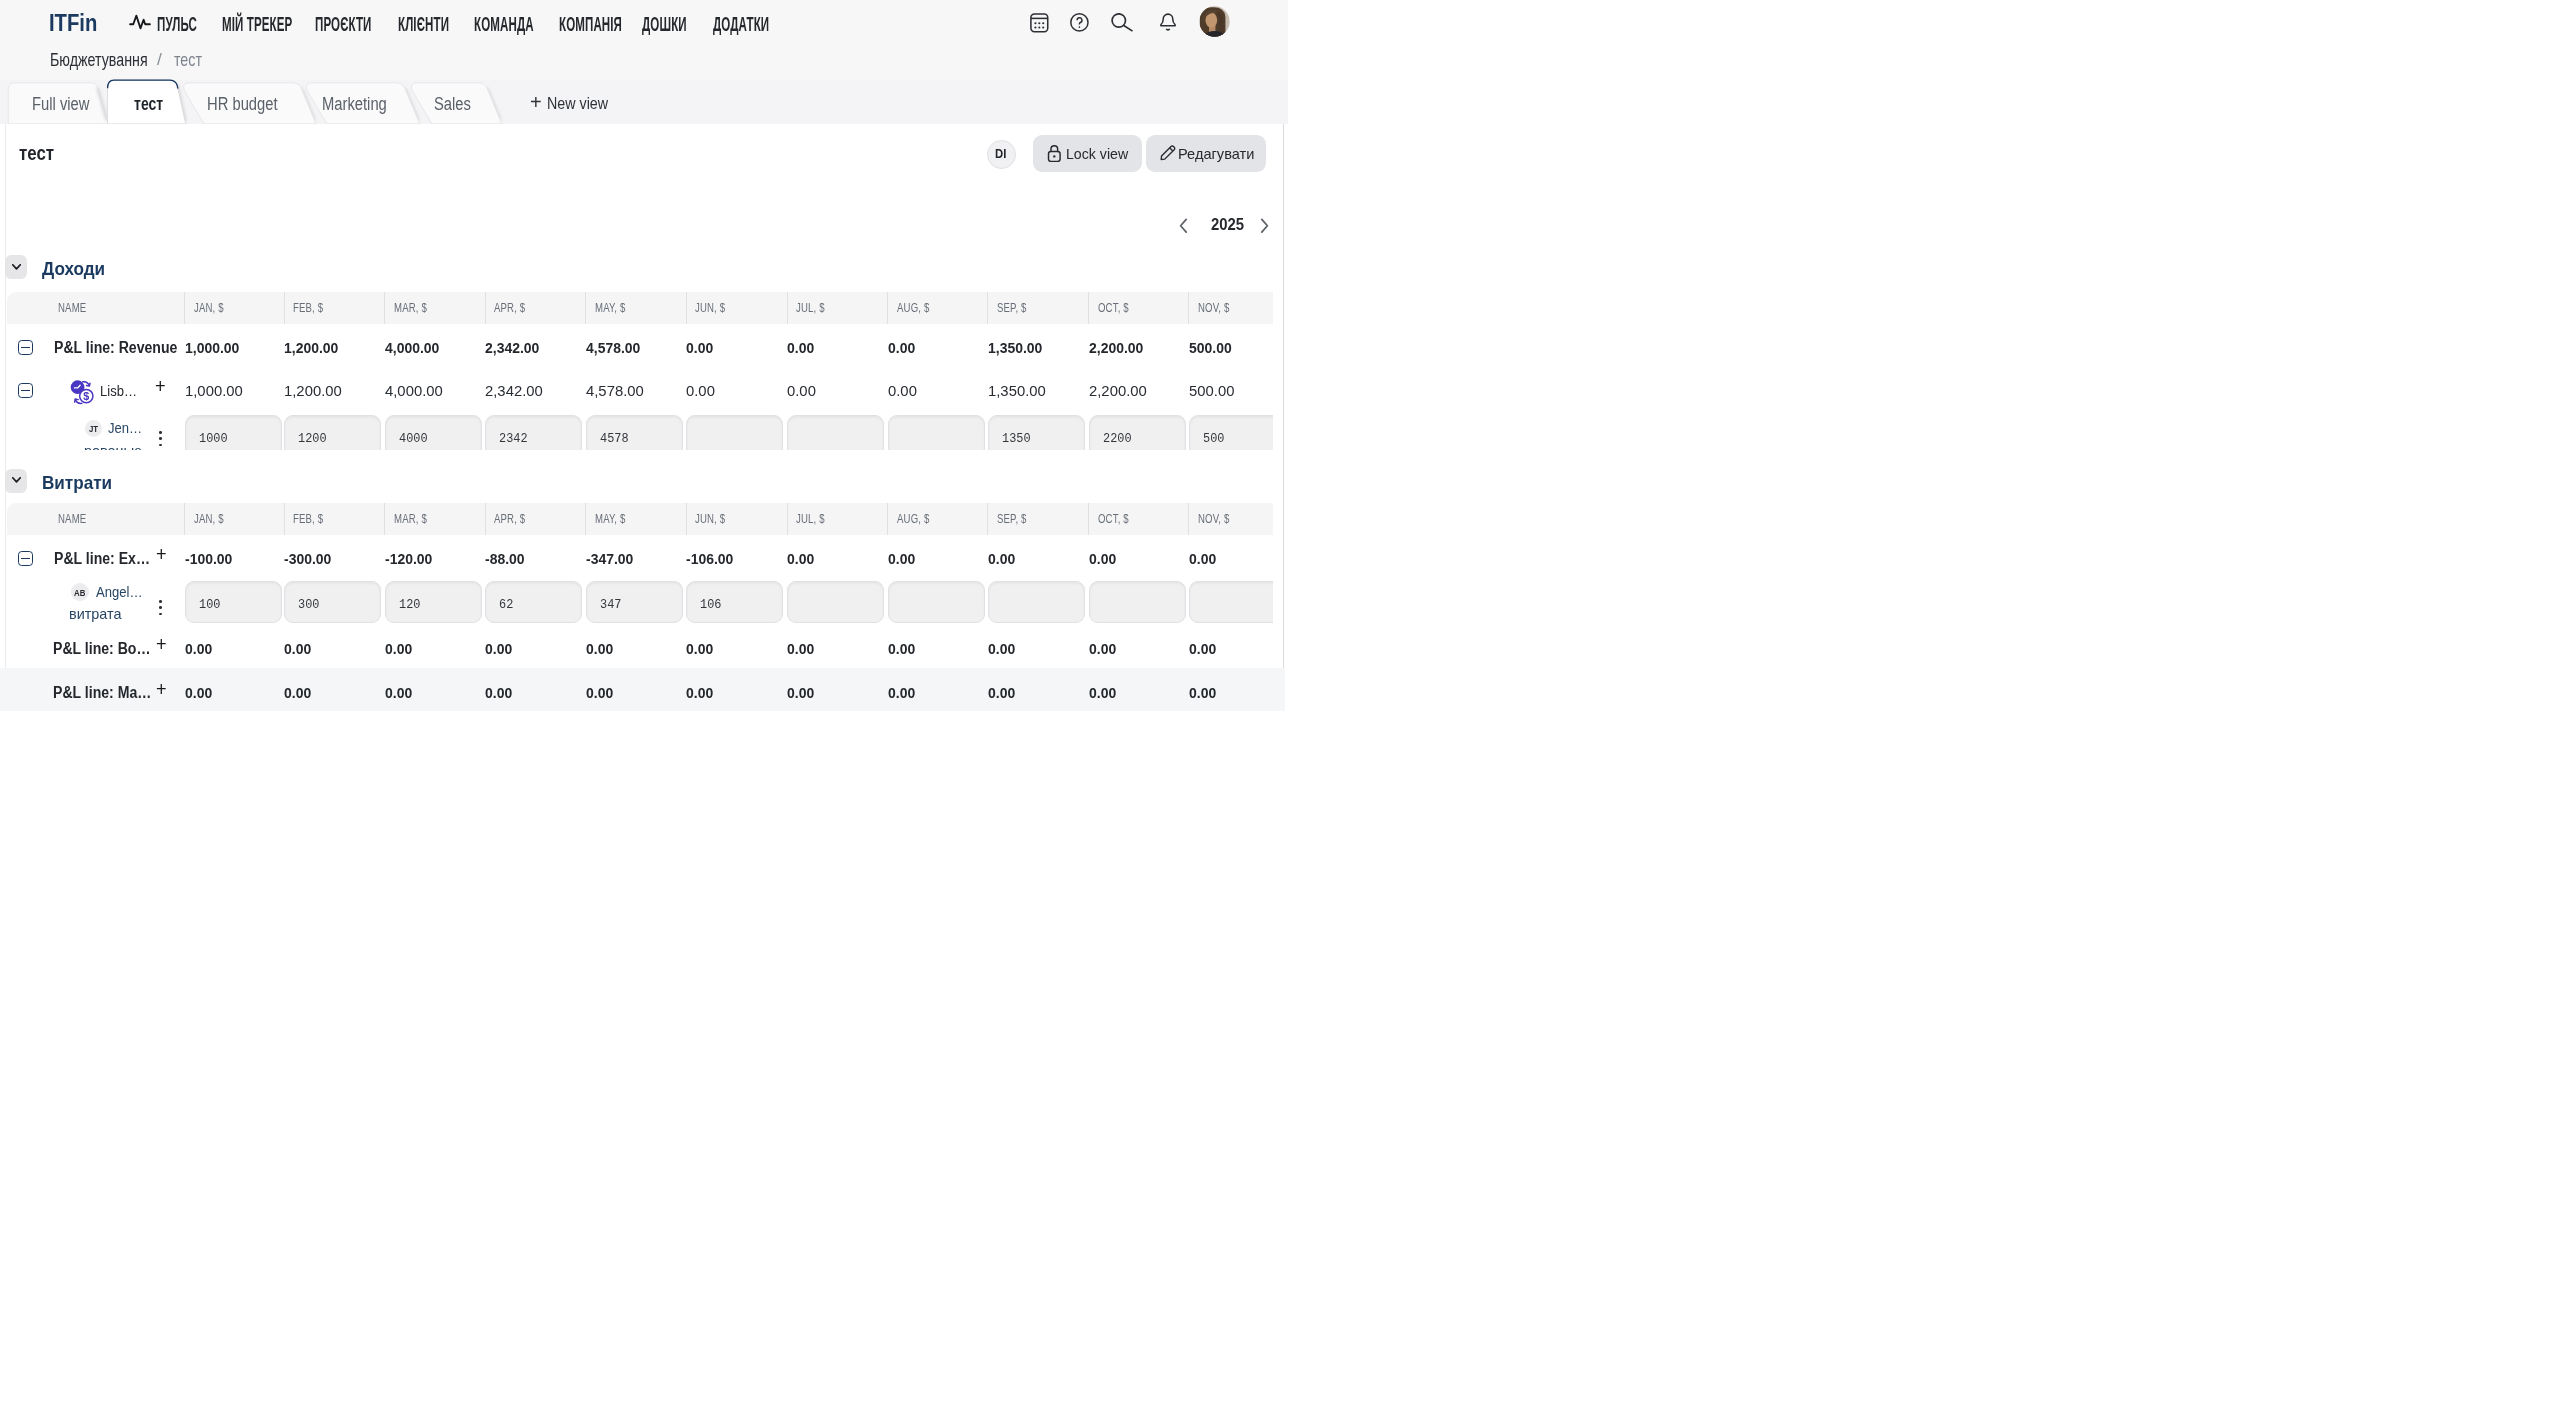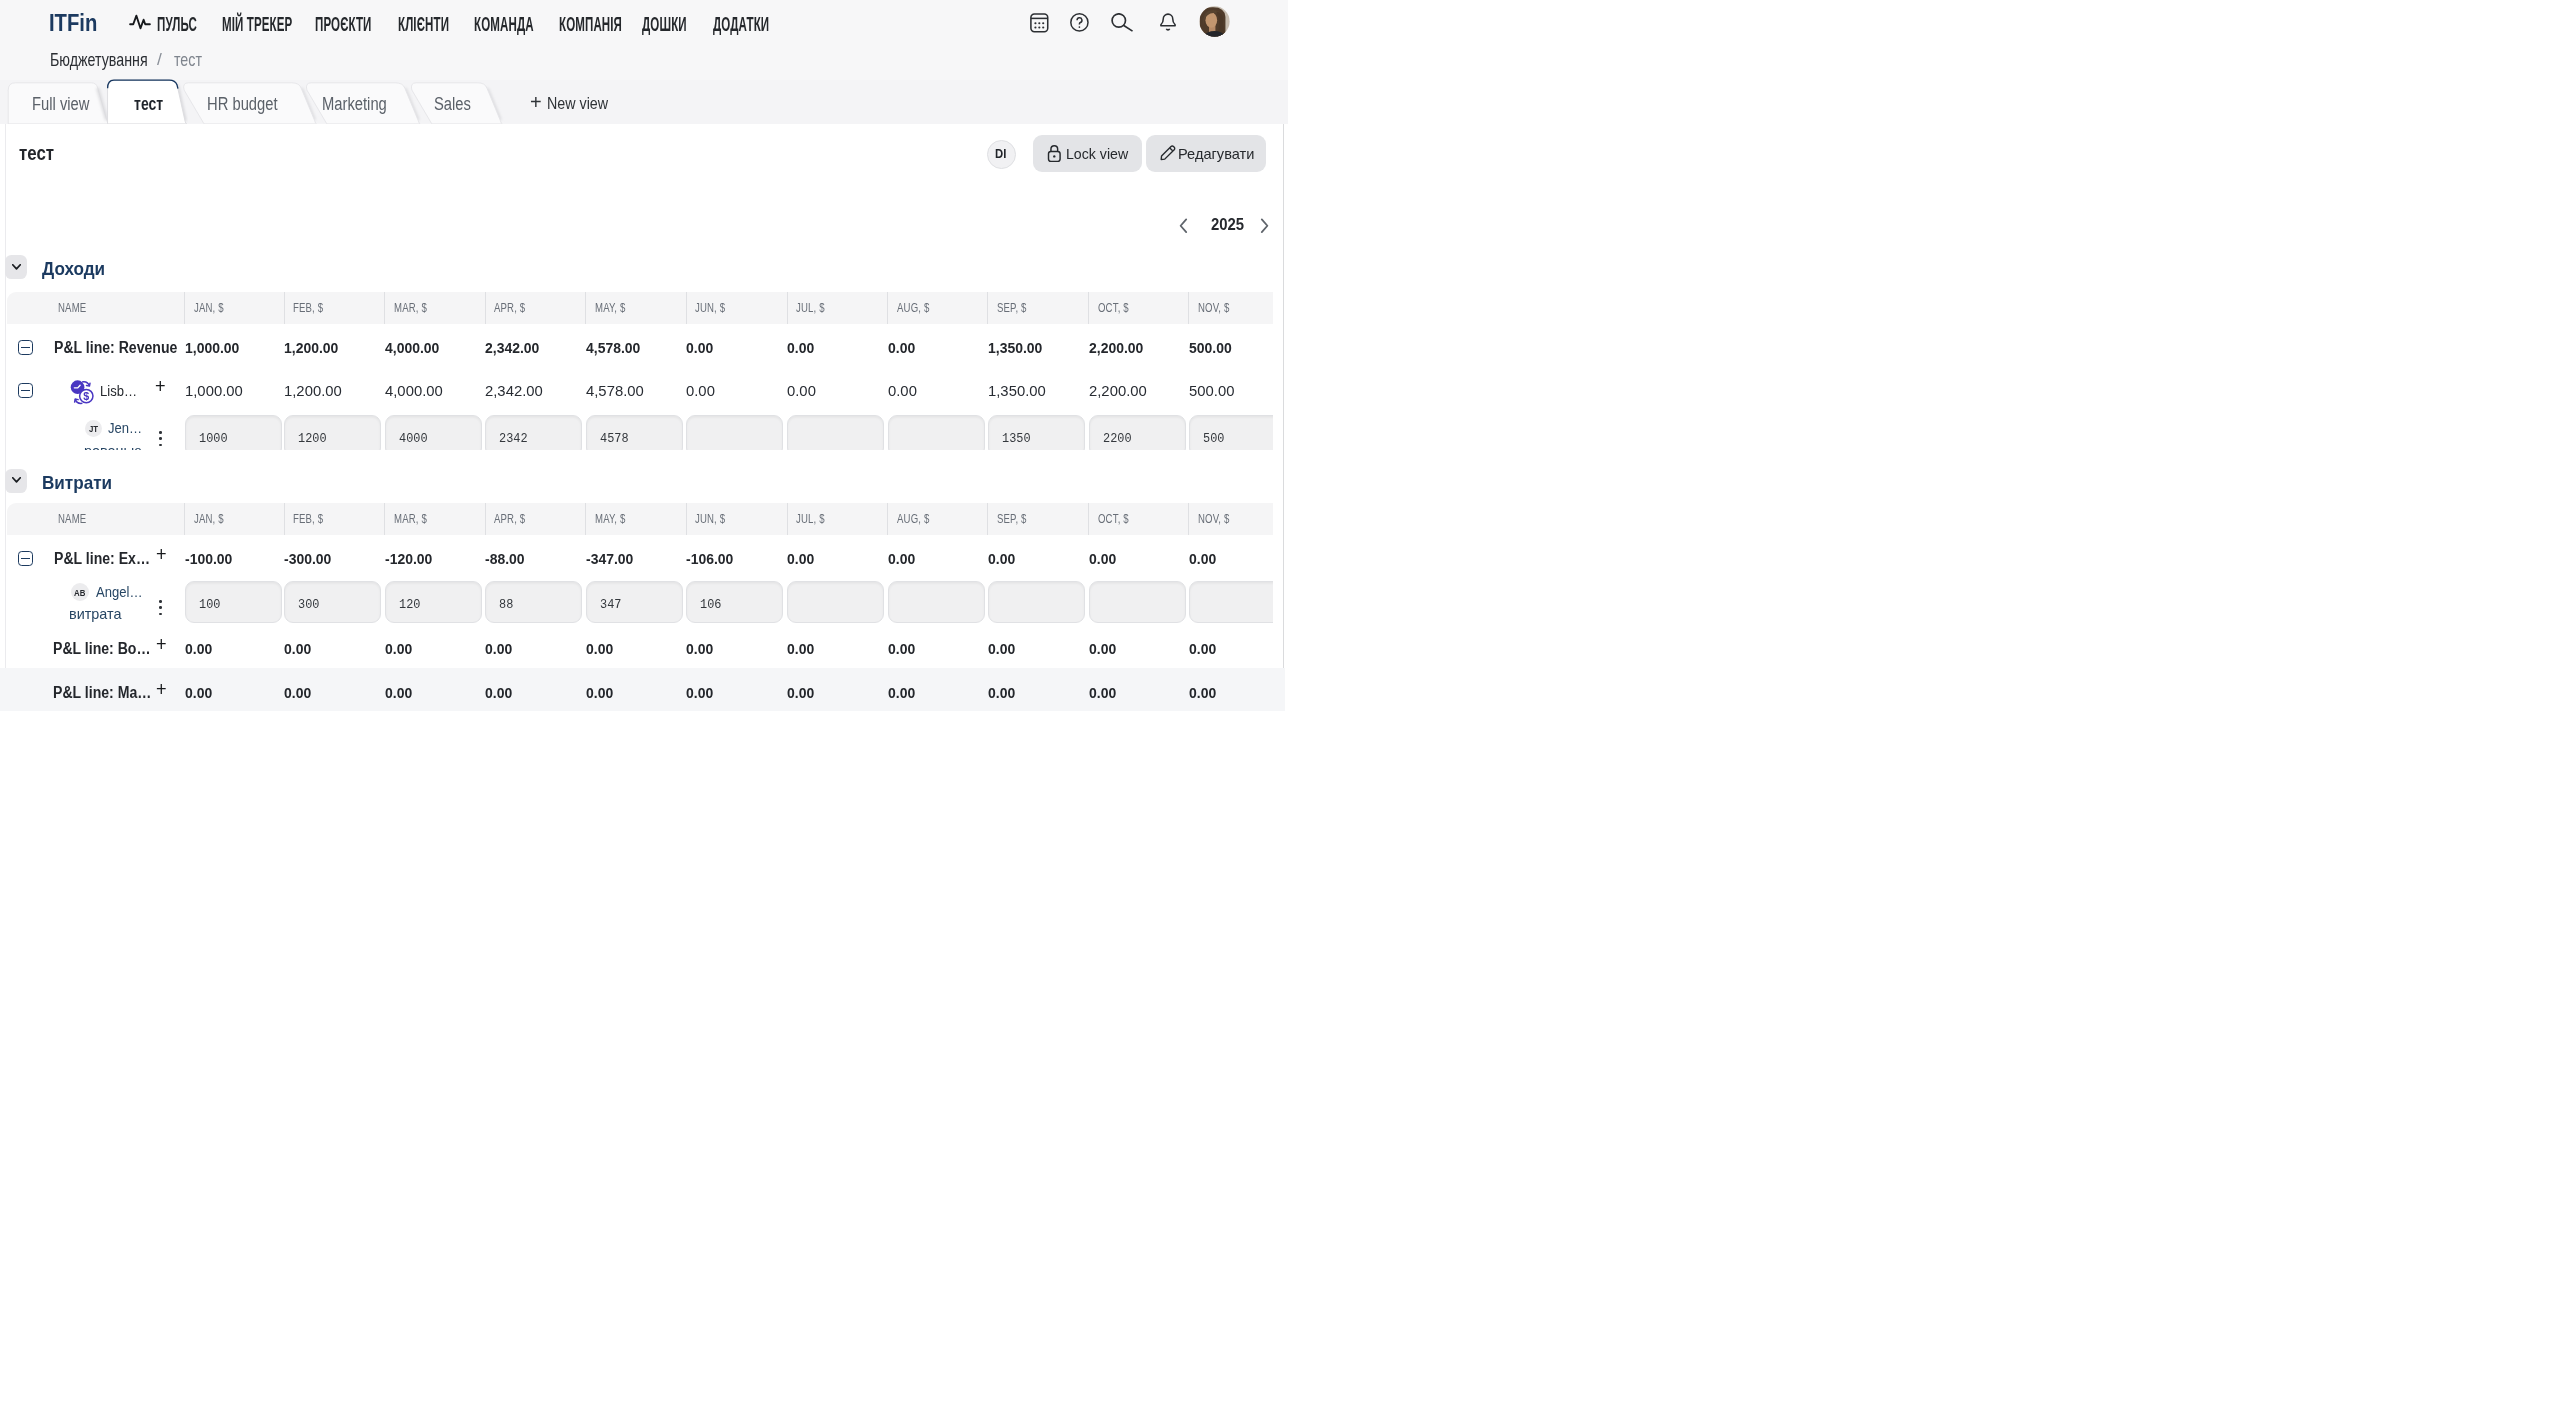--- a/index.html
+++ b/index.html
@@ -280,21 +280,21 @@
       <b style="top:6.4px;"></b>
       <b style="top:12.8px;"></b>
     </div>
     <div class="ibox" style="left:185px;top:78px;"></div>
     <div class="abs mono" style="left:199px;top:94px;">100</div>
     <div class="ibox" style="left:284px;top:78px;"></div>
     <div class="abs mono" style="left:298px;top:94px;">300</div>
     <div class="ibox" style="left:385px;top:78px;"></div>
     <div class="abs mono" style="left:399px;top:94px;">120</div>
     <div class="ibox" style="left:485px;top:78px;"></div>
-    <div class="abs mono" style="left:499px;top:94px;">88</div>
+    <div class="abs mono" style="left:499px;top:94px;">62</div>
     <div class="ibox" style="left:586px;top:78px;"></div>
     <div class="abs mono" style="left:600px;top:94px;">347</div>
     <div class="ibox" style="left:686px;top:78px;"></div>
     <div class="abs mono" style="left:700px;top:94px;">106</div>
     <div class="ibox" style="left:787px;top:78px;"></div>
     <div class="ibox" style="left:888px;top:78px;"></div>
     <div class="ibox" style="left:988px;top:78px;"></div>
     <div class="ibox" style="left:1089px;top:78px;"></div>
     <div class="ibox" style="left:1189px;top:78px;"></div>
     <div class="abs cellname" style="left:53px;top:137px;">P&amp;L line: Bo…</div>

